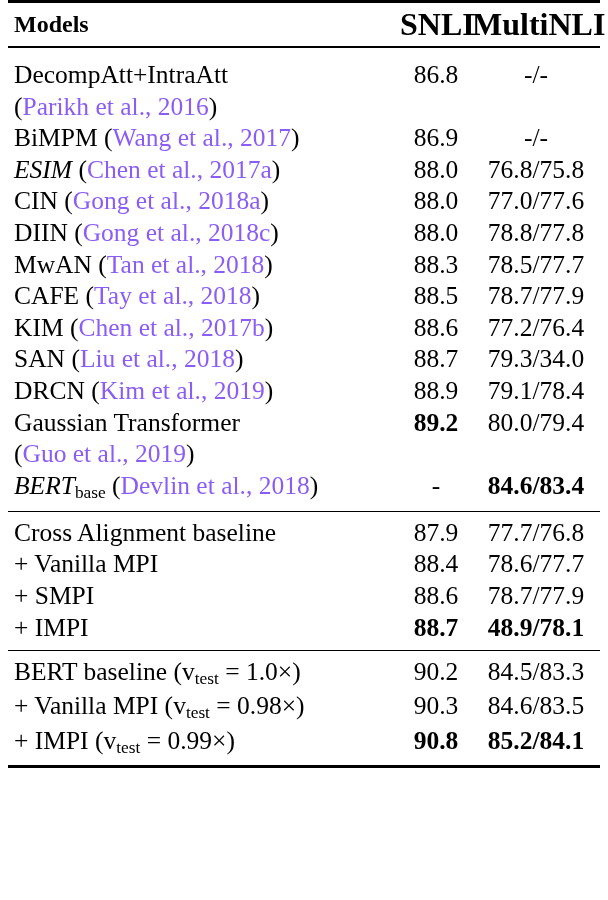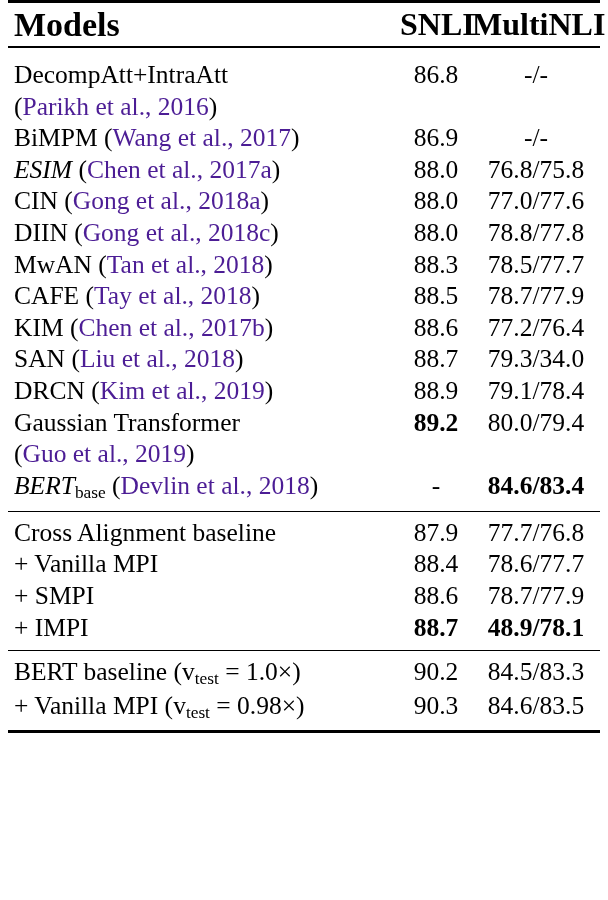--- a/index.html
+++ b/index.html
@@ -71,21 +71,21 @@
   th, td {
     padding: 0;
     vertical-align: baseline;
     background: #fff;
   }
 
   th.h-models {
     text-align: left;
     font-weight: bold;
     padding-left: 6px;
-    font-size: 34px;
+    font-size: 24px;
     height: 44px;
     vertical-align: middle;
   }
   th.h-snli, th.h-multi {
     text-align: center;
     font-weight: bold;
     font-size: 32px;
     height: 44px;
     vertical-align: middle;
   }
@@ -100,21 +100,21 @@
   td.num {
     text-align: center;
     white-space: nowrap;
     line-height: 31.6px;
     height: 31.6px;
   }
   td.num.multi { text-align: center; }
 
   .cont { padding-left: 16px; }
 
-  .cite { color: #4c1d95; }
+  .cite { color: #8b5cf6; }
   .it   { font-style: italic; }
   .bold { font-weight: bold; }
 
   sub.sb {
     font-style: normal;
     font-size: 0.68em;
     vertical-align: baseline;
     position: relative;
     bottom: -0.23em;
     letter-spacing: 0;
@@ -260,20 +260,25 @@
         <tr>
           <td class="model"><span>BERT baseline (</span><span class="math v">v</span><sub class="sb">test</sub><span class="math eq"> = </span><span class="math">1.0</span><span class="math tms">×</span><span>)</span></td>
           <td class="num snli">90.2</td>
           <td class="num multi">84.5/83.3</td>
         </tr>
         <tr>
           <td class="model"><span>+ Vanilla MPI (</span><span class="math v">v</span><sub class="sb">test</sub><span class="math eq"> = </span><span class="math">0.98</span><span class="math tms">×</span><span>)</span></td>
           <td class="num snli">90.3</td>
           <td class="num multi">84.6/83.5</td>
         </tr>
+        <tr>
+          <td class="model"><span>+ IMPI (</span><span class="math v">v</span><sub class="sb">test</sub><span class="math eq"> = </span><span class="math">0.99</span><span class="math tms">×</span><span>)</span></td>
+          <td class="num snli bold">90.8</td>
+          <td class="num multi bold">85.2/84.1</td>
+        </tr>
         <tr class="spacer-sm">
           <td colspan="3"></td>
         </tr>
         <tr class="rule-bottom">
           <td colspan="3"></td>
         </tr>
       </tbody>
   </table>
 </div>
 

